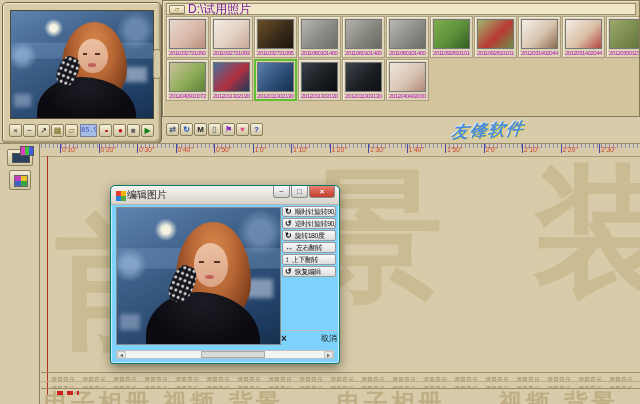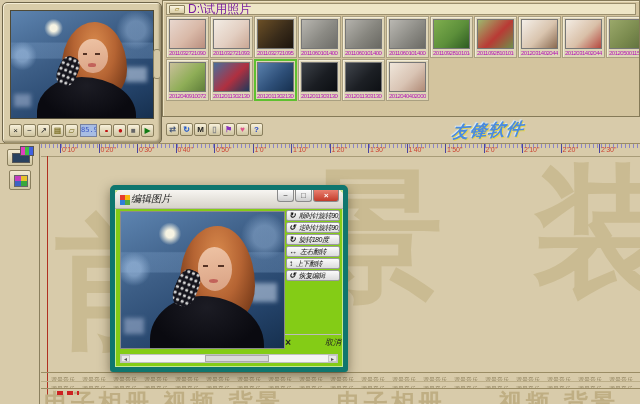--- a/index.html
+++ b/index.html
@@ -99,23 +99,23 @@
     border-bottom:1px solid #9a8c64;box-sizing:border-box;overflow:hidden;}
   .bgm-row{height:8px;line-height:8px;white-space:nowrap;padding-left:10px;overflow:hidden;}
   .bgm-row.first{border-bottom:1px solid #bcae88;}
   .bgm-row span{font-size:6px;color:#8d7f5c;margin-right:7px;}
   .footer-wm{position:absolute;left:44px;top:243px;white-space:nowrap;font-size:24px;font-weight:bold;
     font-family:"DejaVu Serif","Liberation Serif",serif;color:#bfae83;letter-spacing:3px;}
   .clip-marker{position:absolute;left:57px;top:247px;width:22px;height:4px;
     background:repeating-linear-gradient(90deg,#cc2222 0 6px,rgba(0,0,0,0) 6px 10px);}
 
   
-  .dialog{position:absolute;left:110px;top:185px;width:228px;height:177px;background:#84cc16;
-    border:5px solid #0f766e;border-radius:5px 5px 3px 3px;
-    box-shadow:0 4px 12px rgba(40,30,10,.5), inset 0 0 0 1px rgba(255,255,255,.55);z-index:10;font-style:italic;}
+  .dialog{position:absolute;left:110px;top:185px;width:228px;height:177px;background:#7dd3fc;
+    border:1px solid #0f766e;border-radius:5px 5px 3px 3px;
+    box-shadow:0 4px 12px rgba(40,30,10,.5), inset 0 0 0 1px rgba(255,255,255,.55);z-index:10;}
   .titlebar{height:18px;display:flex;align-items:flex-start;gap:4px;padding:0 4px;
     background:linear-gradient(#f7f5f1,#d7d3ca);border-radius:5px 5px 0 0;border-bottom:1px solid #b8b4ab;}
   .app-ico{width:5px;height:5px;margin:5px 2px 0 1px;background:#e63b2e;
     box-shadow:5px 0 #f7b50c,0 5px #2f7ed8,5px 5px #53a93f;}
   .dlg-title{font-size:10px;color:#222;line-height:18px;}
   .wctrls{margin-left:auto;display:flex;gap:1px;}
   .wc{width:17px;height:12px;font-size:8px;line-height:10px;text-align:center;color:#444;
     background:linear-gradient(#fdfdfd,#cfcfcf);border:1px solid #8a8a8a;border-top:none;
     border-radius:0 0 3px 3px;box-sizing:border-box;}
   .wc.close{width:26px;background:linear-gradient(#ea8070,#c23b2a);color:#fff;font-weight:bold;}

